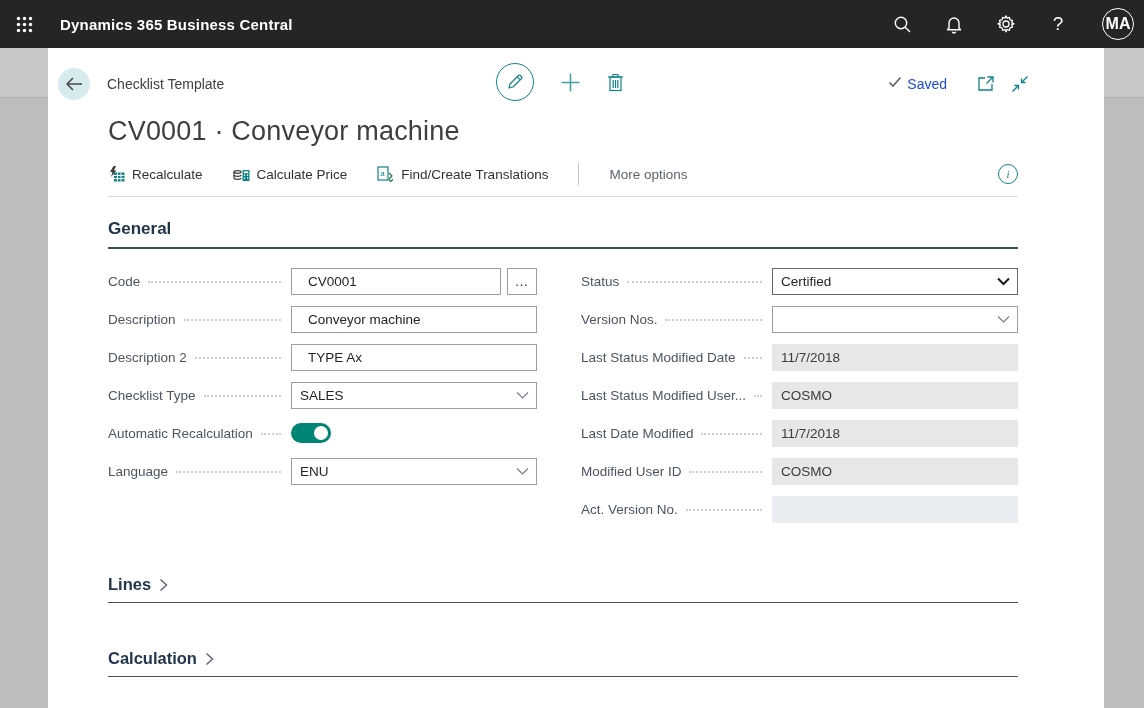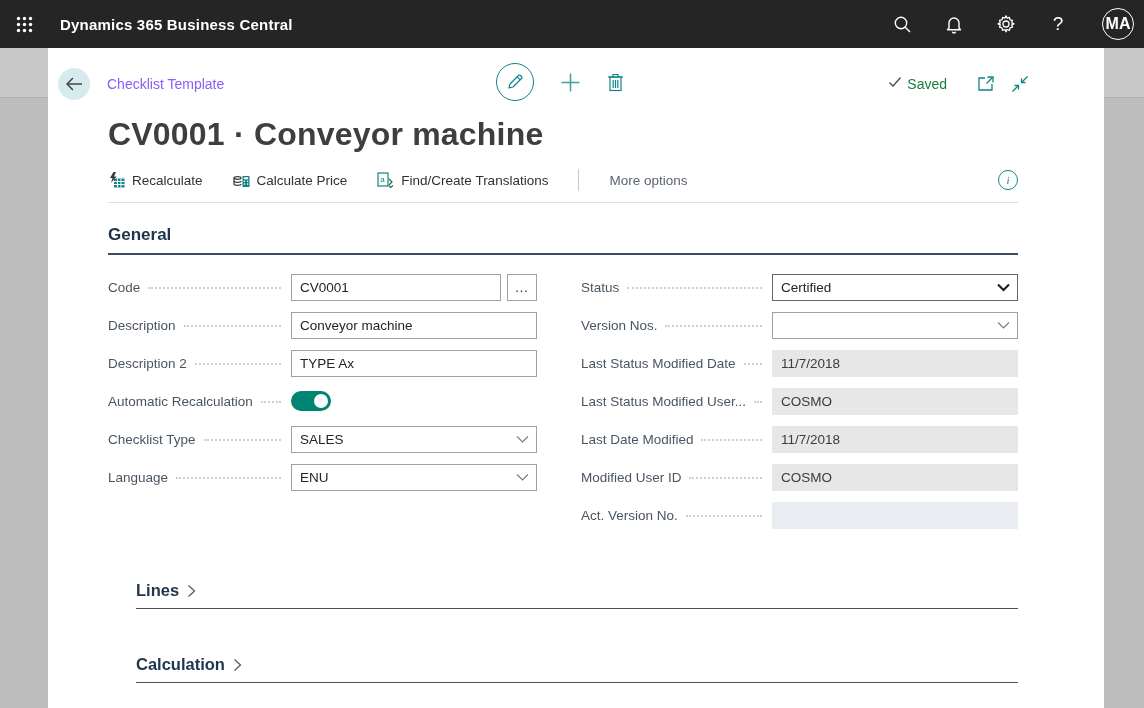--- a/index.html
+++ b/index.html
@@ -20,69 +20,69 @@
   
   .band-top { position:absolute; top:48px; left:0; width:1144px; height:50px; background:#c7c7c7;
     border-bottom:1px solid #b0b0b0; z-index:1; }
 
   
   .card { position:absolute; top:48px; left:48px; width:1056px; height:660px; background:#fff; z-index:10; }
 
   .card-header { position:relative; height:62px; display:flex; align-items:center; padding:10px 75px 0 10px; }
   .back-btn { width:32px; height:32px; border-radius:50%; background:#d7ebee; border:none;
     display:flex; align-items:center; justify-content:center; cursor:pointer; }
-  .breadcrumb { margin-left:17px; font-size:14px; color:#8b5cf6; }
+  .breadcrumb { margin-left:17px; font-size:14px; color:#404040; }
   .center-actions { position:absolute; left:448px; top:15px; display:flex; align-items:center; gap:26px; }
   .pencil-btn { width:38px; height:38px; border-radius:50%; border:1px solid #0f8389; background:#fff;
     display:flex; align-items:center; justify-content:center; cursor:pointer; }
   .icon-btn { background:none; border:none; cursor:pointer; display:flex; align-items:center; justify-content:center; padding:0; }
   .right-actions { margin-left:auto; display:flex; align-items:center; gap:16px; }
-  .saved { display:flex; gap:5px; color:#15803d; font-size:14px; margin-right:14px; }
-
-  .page-title { padding:6px 86px 0 60px; font-size:32px; font-weight:700; color:#3f3e3d; letter-spacing:.2px; }
+  .saved { display:flex; gap:5px; color:#1d4ed8; font-size:14px; margin-right:14px; }
+
+  .page-title { padding:6px 86px 0 60px; font-size:27px; font-weight:400; color:#3f3e3d; letter-spacing:.2px; }
 
   
   .action-bar { margin:16px 86px 0 60px; display:flex; align-items:center; gap:30px;
     padding-bottom:11px; border-bottom:1px solid #e1dfdd; }
   .action-item { display:flex; align-items:flex-end; gap:7px; font-size:13.5px; color:#323130; cursor:pointer; }
   .vdivider { width:1px; height:22px; background:#c8c6c4; }
   .more-options { color:#5b6570; font-size:13.5px; cursor:pointer; }
   .info-btn { margin-left:auto; width:20px; height:20px; border:1.3px solid #0f8389; border-radius:50%;
     color:#0f8389; font-size:11px; font-style:italic; font-family:"Liberation Serif",serif;
     display:flex; align-items:center; justify-content:center; background:#fff; cursor:pointer; }
 
   
   .general-wrap { margin:0 86px 0 60px; }
   .section-heading { margin-top:22px; font-size:17px; font-weight:600; color:#20344a;
     padding-bottom:8px; border-bottom:2.5px solid #3a4c5f; cursor:pointer; }
   .fields-grid { display:grid; grid-template-columns:1fr 1fr; column-gap:44px; margin-top:13px; }
   .field-row { display:flex; align-items:center; height:38px; }
   .f-label { font-size:13.5px; color:#4a5562; white-space:nowrap; overflow:hidden; text-overflow:ellipsis; }
   .f-leader { flex:1; min-width:8px; border-bottom:2px dotted #c9cfd6; margin:0 10px 0 8px; transform:translateY(1px); }
   .f-control { width:246px; flex:none; display:flex; align-items:center; }
-  input.text { width:100%; height:27px; border:1px solid #a19f9d; padding:0 8px; font-size:13.5px;
+  input.text { width:100%; height:27px; border:1px solid #a19f9d; padding:0 16px; font-size:13.5px;
     color:#252423; font-family:inherit; outline:none; }
   input.text.narrow { width:210px; }
   .assist { width:30px; height:27px; margin-left:6px; border:1px solid #a19f9d; background:#fff;
     font-size:14px; color:#323130; cursor:pointer; line-height:1; letter-spacing:1px; }
   .combo { position:relative; width:100%; height:27px; border:1px solid #a19f9d; background:#fff;
     display:flex; align-items:center; padding:0 26px 0 8px; font-size:13.5px; color:#252423; cursor:pointer; }
   .combo .chev { position:absolute; right:7px; top:8px; }
   .combo.native { border-color:#68655f; }
   .disabled-field { width:100%; height:27px; background:#e7e7e7; display:flex; align-items:center;
     padding:0 9px; font-size:13.5px; color:#3d3c3b; }
   .disabled-field.lighter { background:#e9edf2; }
   .toggle { position:relative; width:40px; height:20px; border-radius:10px; cursor:pointer; }
   .toggle.on { background:#008575; }
   .toggle.on .knob { position:absolute; right:3px; top:3px; width:14px; height:14px; border-radius:50%; background:#fff; }
   .toggle.off { background:#fff; border:1px solid #605e5c; }
   .toggle.off .knob { position:absolute; left:3px; top:2.5px; width:13px; height:13px; border-radius:50%; background:#605e5c; }
 
   
-  .sub-section { margin:0 86px 0 88px; }
+  .sub-section { margin:0 86px 0 60px; }
   .sub-heading { display:flex; align-items:center; gap:8px; font-size:16.5px; font-weight:600; color:#22374e;
     padding-bottom:8px; border-bottom:1.5px solid #45525f; cursor:pointer; }
   .sub-heading.lines { margin-top:47px; }
   .sub-heading.calc { margin-top:46px; }
 </style>
 </head>
 <body>
 
 <div class="topbar">
   <div class="waffle">
@@ -258,41 +258,41 @@
             </div>
           </div>
           <div class="field-row">
             <span class="f-label">Description 2</span>
             <span class="f-leader"></span>
             <div class="f-control">
               <input class="text" value="TYPE Ax" style="">
             </div>
           </div>
           <div class="field-row">
-            <span class="f-label">Automatic Recalculation</span>
-            <span class="f-leader"></span>
-            <div class="f-control">
-              <div class="toggle on">
-                <div class="knob"></div>
-              </div>
-            </div>
-          </div>
-          <div class="field-row">
             <span class="f-label">Checklist Type</span>
             <span class="f-leader"></span>
             <div class="f-control">
               <div class="combo">
                 <span>SALES</span>
                 <svg class="chev" width="13" height="9" viewBox="0 0 13 9" fill="none" stroke="#717d88" stroke-width="1.1">
                   <path d="M1 1.5 L6.5 7 L12 1.5"></path>
                 </svg>
               </div>
             </div>
           </div>
           <div class="field-row">
+            <span class="f-label">Automatic Recalculation</span>
+            <span class="f-leader"></span>
+            <div class="f-control">
+              <div class="toggle on">
+                <div class="knob"></div>
+              </div>
+            </div>
+          </div>
+          <div class="field-row">
             <span class="f-label">Language</span>
             <span class="f-leader"></span>
             <div class="f-control">
               <div class="combo">
                 <span>ENU</span>
                 <svg class="chev" width="13" height="9" viewBox="0 0 13 9" fill="none" stroke="#717d88" stroke-width="1.1">
                   <path d="M1 1.5 L6.5 7 L12 1.5"></path>
                 </svg>
               </div>
             </div>

